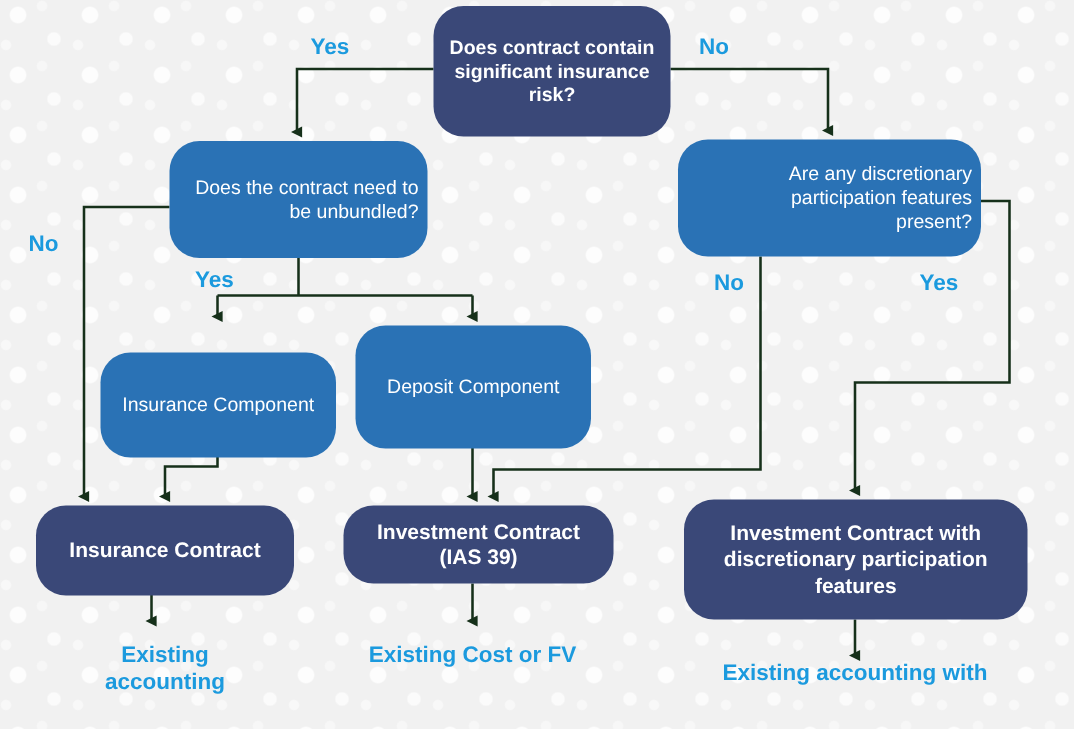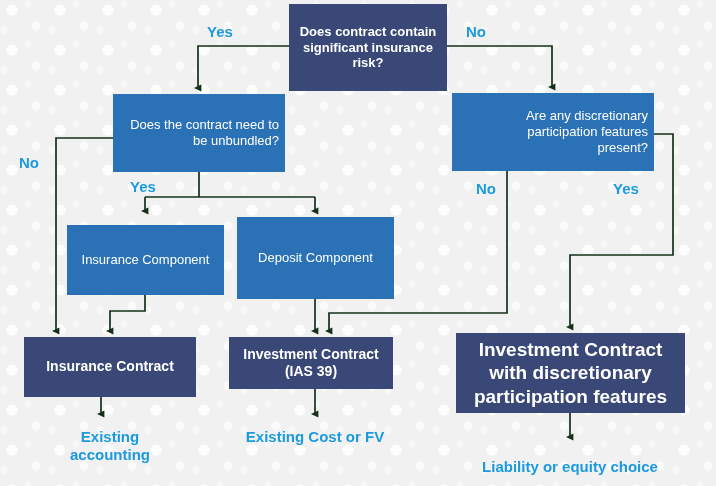--- a/index.html
+++ b/index.html
@@ -37,20 +37,21 @@
   .node {
     position: absolute;
     display: flex;
     align-items: center;
     justify-content: center;
     text-align: center;
     color: #ffffff;
     line-height: 1.22;
     box-sizing: border-box;
     padding: 2px 6px;
+    border-radius: 20px;
   }
   .node.navy {
     background: #3a4878;
   }
   .node.blue {
     background: #2a72b5;
     text-align: right;
   }
   .node.bold {
     font-weight: bold;
@@ -109,49 +110,48 @@
       <path d="M570,413 L570,437" marker-end="url(#arrow)"></path>
     </g>
   </svg>
 
   <div class="node navy bold" style="left:289px; top:4px; width:158px; height:87px; font-size:13px;">Does contract contain significant insurance risk?</div>
 
   <div class="node blue" style="left:113px; top:94px; width:172px; height:78px; font-size:13px;">Does the contract need to be unbundled?</div>
 
   <div class="node blue" style="left:452px; top:93px; width:202px; height:78px; font-size:13px;padding-left:40px;">Are any discretionary participation features present?</div>
 
-  <div class="node blue" style="left:67px; top:225px; width:157px; height:70px; font-size:13px;">Insurance Component</div>
+  <div class="node blue" style="left:67px; top:235px; width:157px; height:70px; font-size:13px;">Insurance Component</div>
 
   <div class="node blue" style="left:237px; top:217px; width:157px; height:82px; font-size:13px;">Deposit Component</div>
 
   <div class="node navy bold" style="left:24px; top:337px; width:172px; height:60px; font-size:14px;">Insurance Contract</div>
 
-  <div class="node navy bold" style="left:229px; top:337px; width:164px; height:52px; font-size:14px;align-items:center;">
+  <div class="node navy bold" style="left:229px; top:337px; width:180px; height:52px; font-size:14px;align-items:center;">
     <span>
       <span>Investment Contract</span><br>
       <span>(IAS 39)</span>
     </span>
   </div>
 
-  <div class="node navy bold" style="left:456px; top:333px; width:229px; height:80px; font-size:19px;">Investment Contract with discretionary participation features</div>
+  <div class="node navy bold" style="left:456px; top:333px; width:229px; height:80px; font-size:14px;">Investment Contract with discretionary participation features</div>
 
   <div class="edge-label" style="left:207px; top:23px;">Yes</div>
   <div class="edge-label" style="left:466px; top:23px;">No</div>
   <div class="edge-label" style="left:19px; top:154px;">No</div>
   <div class="edge-label" style="left:130px; top:178px;">Yes</div>
   <div class="edge-label" style="left:476px; top:180px;">No</div>
   <div class="edge-label" style="left:613px; top:180px;">Yes</div>
 
   <div class="outcome" style="left:30px; top:428px; width:160px;">
     <span>Existing</span><br>
     <span>accounting</span>
   </div>
 
   <div class="outcome" style="left:225px; top:428px; width:180px;">
     <span>Existing Cost or FV</span>
   </div>
 
   <div class="outcome" style="left:455px; top:440px; width:230px;">
-    <br>
-    <span>Liability or equity choice</span>
+    <span>Existing accounting with</span><br>
   </div>
 
 </div>
 
 </body></html>

